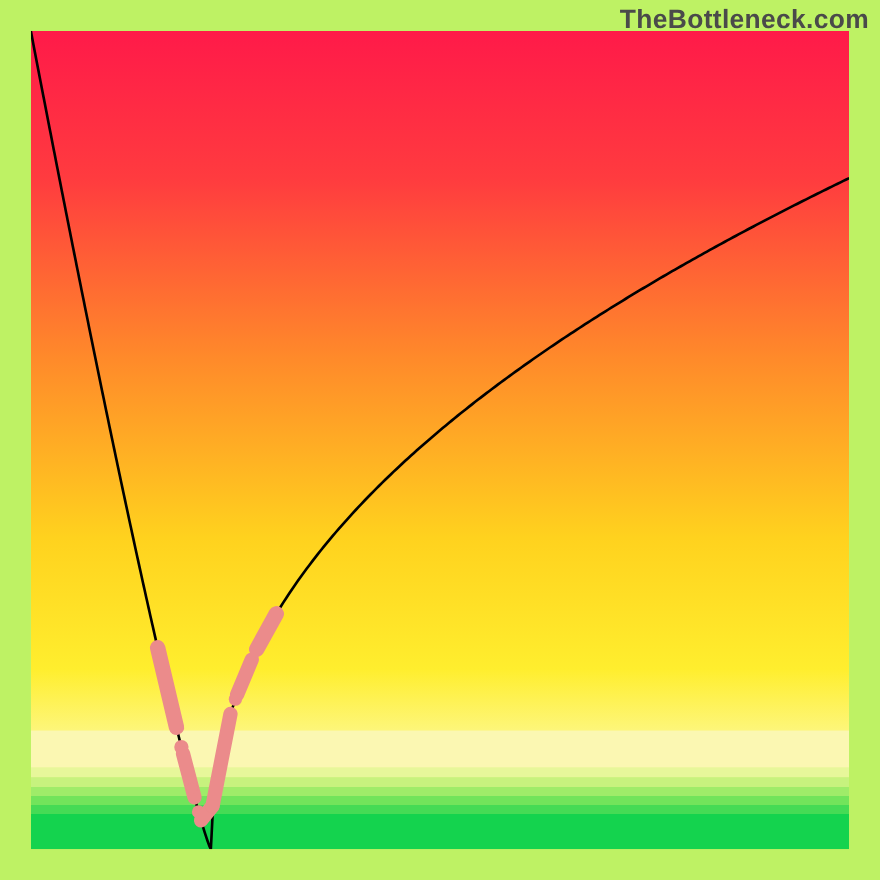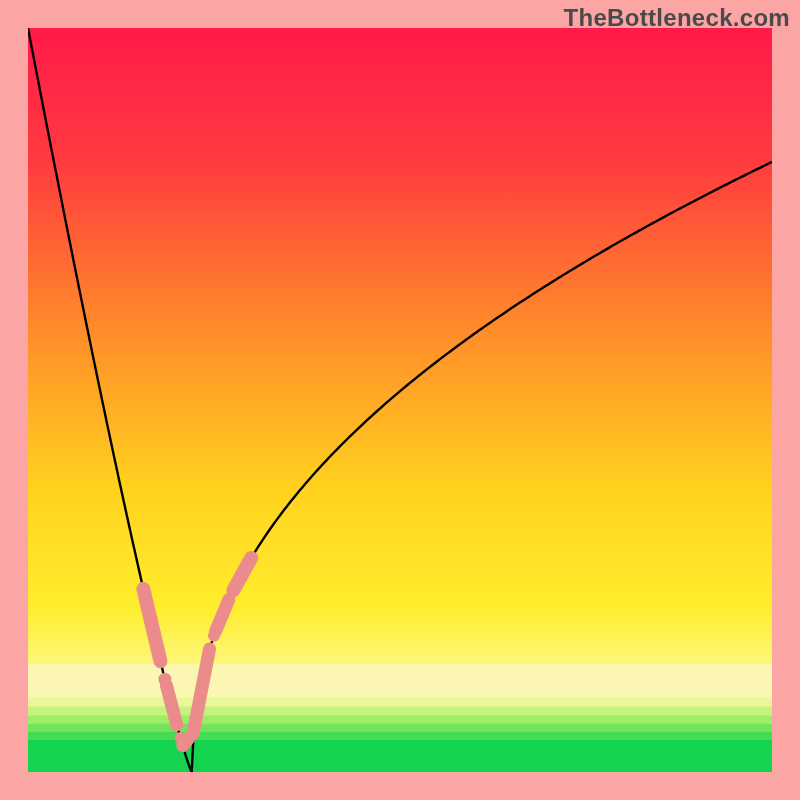--- a/index.html
+++ b/index.html
@@ -6,21 +6,21 @@
     margin: 0;
     padding: 0;
     width: 800px;
     height: 800px;
     overflow: hidden;
     font-family: Arial, Helvetica, sans-serif;
   }
   .frame {
     width: 800px;
     height: 800px;
-    background: #fca5a5;
+    background: #bef264;
     position: relative;
   }
   .plot {
     position: absolute;
     left: 28px;
     top: 28px;
     width: 744px;
     height: 744px;
     overflow: hidden;
   }

